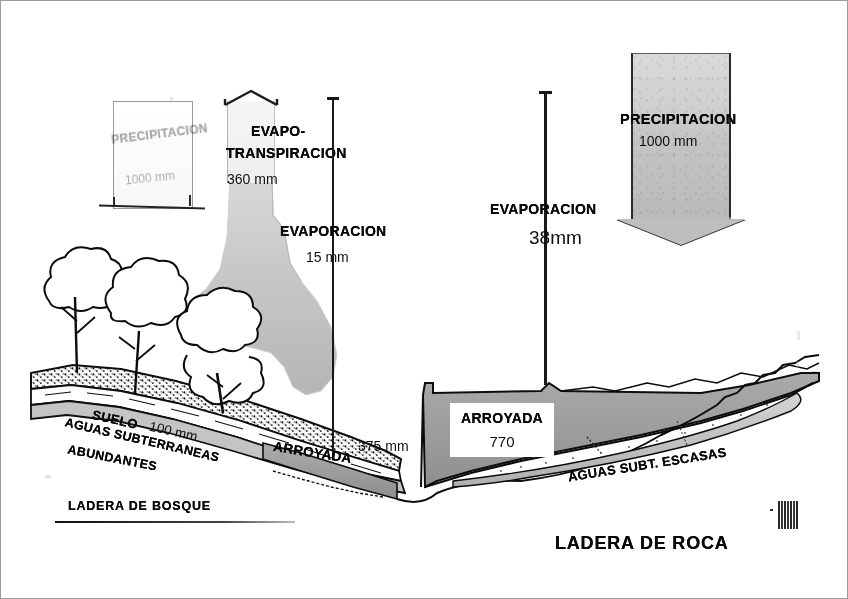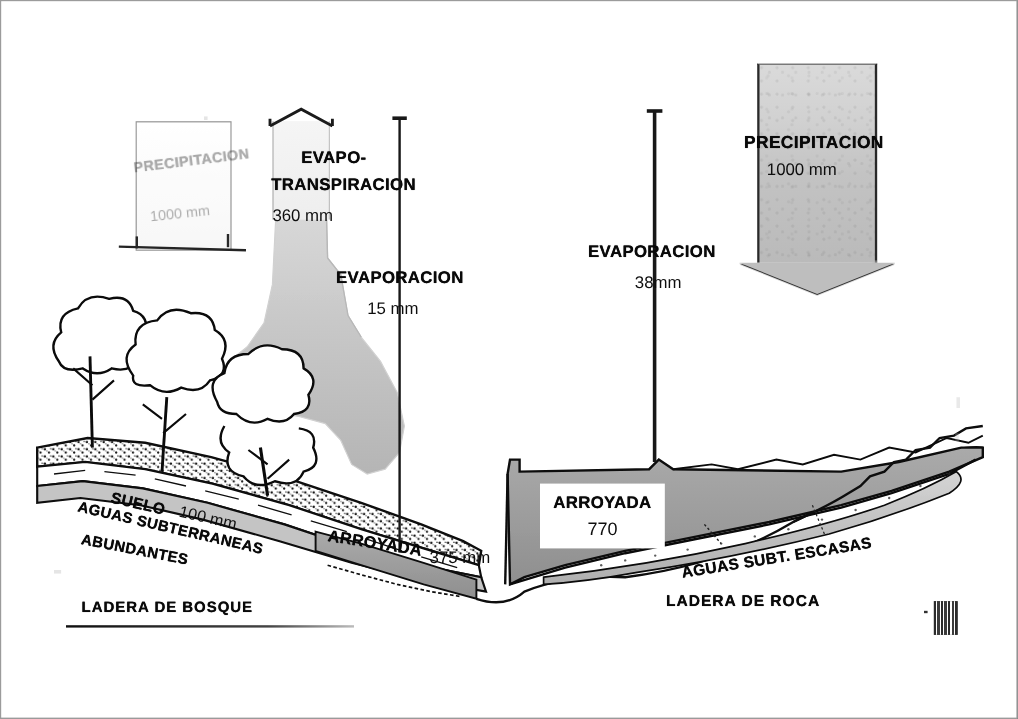--- a/index.html
+++ b/index.html
@@ -251,46 +251,46 @@
   <div class="num" style="left:226px;top:170px;font-size:14px;">360 mm</div>
 
   <div id="evap-left-cap"></div>
   <div id="evap-left-line"></div>
   <div class="lbl" style="left:279px;top:222px;font-size:14px;">EVAPORACION</div>
   <div class="num" style="left:305px;top:248px;font-size:14px;">15 mm</div>
 
   <div id="evap-right-cap"></div>
   <div id="evap-right-line"></div>
   <div class="lbl" style="left:489px;top:200px;font-size:14px;">EVAPORACION</div>
-  <div class="num" style="left:528px;top:226px;font-size:14px;">38mm</div>
+  <div class="num" style="left:528px;top:226px;font-size:19px;">38mm</div>
 
   <div id="precip-right">
     <div class="grain"></div>
   </div>
   <div class="lbl" style="left:619px;top:110px;font-size:14.5px;">PRECIPITACION</div>
   <div class="num" style="left:638px;top:132px;font-size:14px;">1000 mm</div>
 
   <div class="lbl" style="left:91px;top:411px;font-size:13px;transform:rotate(13deg);">SUELO</div>
   <div class="num" style="left:148px;top:423px;font-size:13.5px;transform:rotate(13deg);">100 mm</div>
 
   <div class="lbl" style="left:62px;top:432px;font-size:12.5px;transform:rotate(13deg);">AGUAS SUBTERRANEAS</div>
   <div class="lbl" style="left:66px;top:450px;font-size:12.5px;transform:rotate(11deg);">ABUNDANTES</div>
 
   <div class="lbl" style="left:272px;top:444px;font-size:13.5px;transform:rotate(9deg);">ARROYADA</div>
-  <div class="num" style="left:357px;top:455px;font-size:14px;">375 mm</div>
+  <div class="num" style="left:357px;top:437px;font-size:14px;">375 mm</div>
 
   <div class="whitebox" style="left:449px;top:402px;width:104px;height:54px;">
     <div class="lbl" style="position:static;font-size:14px;margin-bottom:7px;">ARROYADA</div>
     <div class="num" style="position:static;font-size:15px;">770</div>
   </div>
 
   <div class="lbl" style="left:566px;top:456px;font-size:13px;transform:rotate(-9deg);">AGUAS SUBT. ESCASAS</div>
 
   <div class="lbl" style="left:67px;top:498px;font-size:12.5px;letter-spacing:.8px;text-align:right;">LADERA DE BOSQUE</div>
-  <div class="lbl" style="left:554px;top:492px;font-size:13px;letter-spacing:.8px;">LADERA DE ROCA</div>
+  <div class="lbl" style="left:554px;top:532px;font-size:18px;letter-spacing:.8px;">LADERA DE ROCA</div>
   <div id="baseline"></div>
 
   <div id="blob"></div>
   <div id="blob-tick"></div>
   <div id="blob-caption"></div>
   <div id="corner-caption"></div>
 
   <div class="dust" style="left:726px;top:216px;width:4px;height:3px;"></div>
   <div class="dust" style="left:796px;top:330px;width:3px;height:9px;opacity:.35;"></div>
   <div class="dust" style="left:795px;top:360px;width:3px;height:7px;opacity:.3;"></div>

